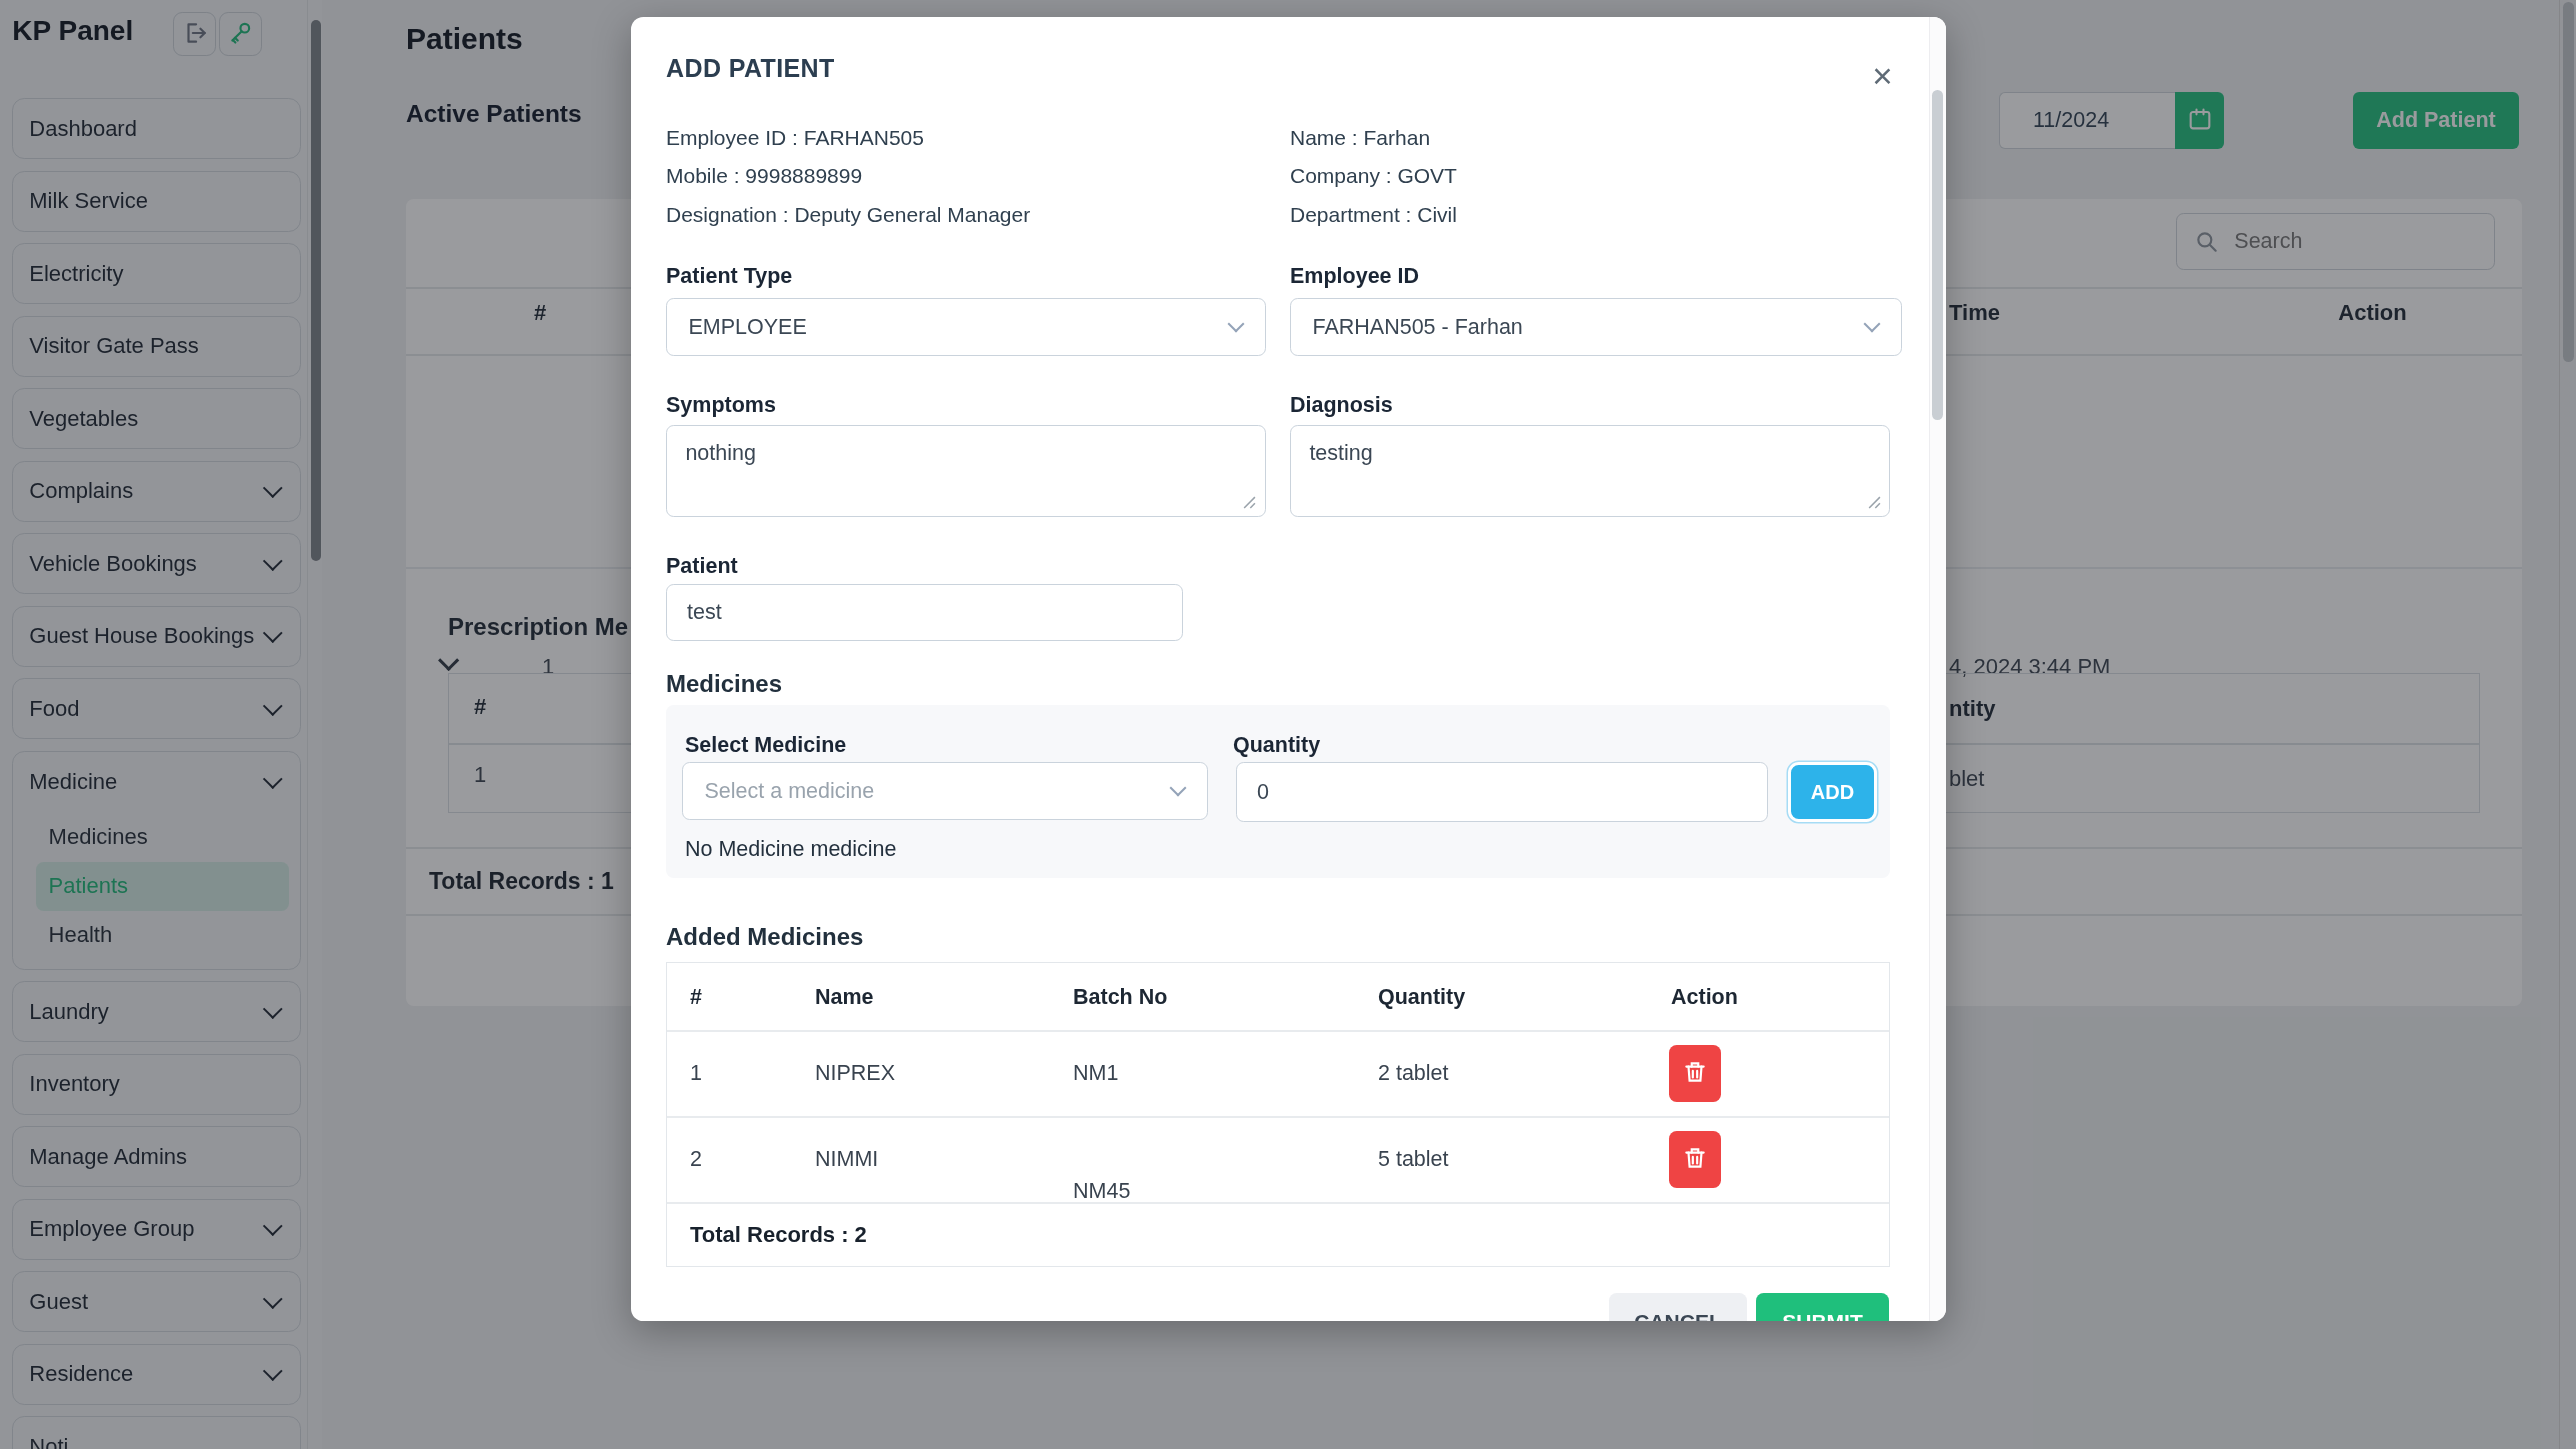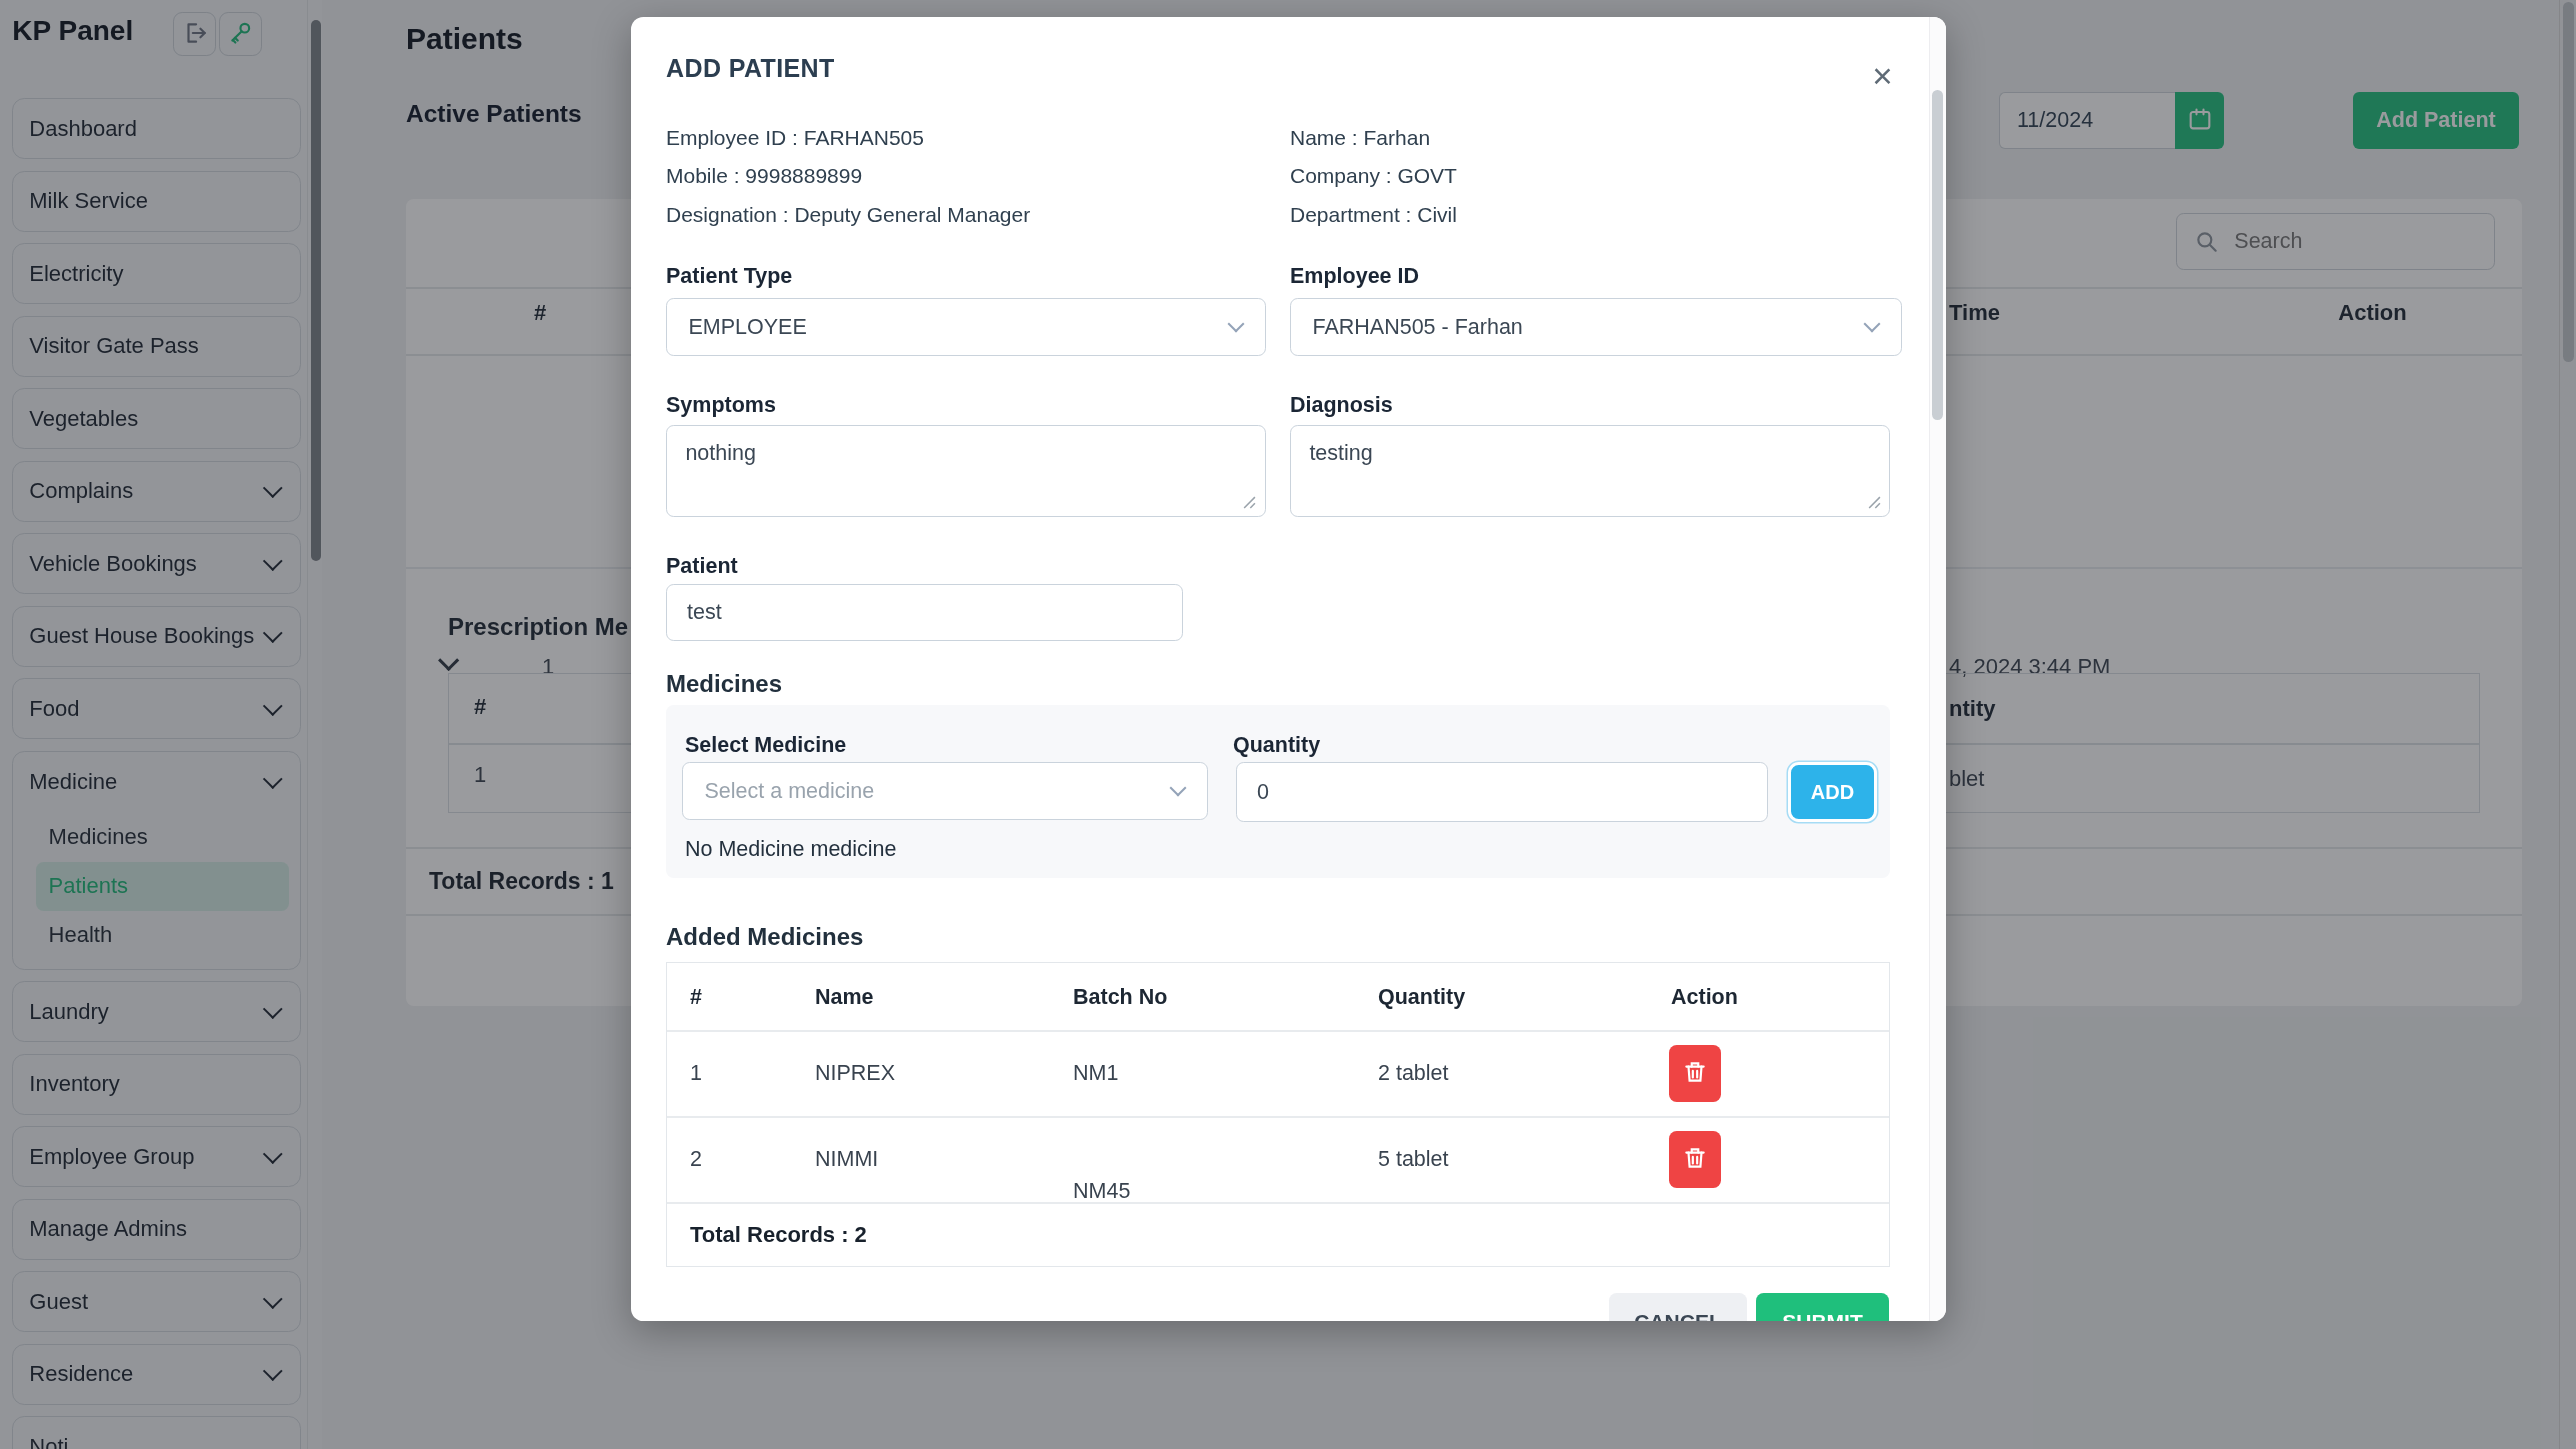--- a/index.html
+++ b/index.html
@@ -25,21 +25,21 @@
   .chev{width:11.5px;height:11.5px;border-right:2.7px solid #1b2430;border-bottom:2.7px solid #1b2430;
         transform:rotate(45deg);margin-top:-6.1px;flex:none;}
   .sb-scroll{left:307px;top:0;width:15.3px;height:1449px;border-left:1.5px solid #e1e3e5;}
   .sb-thumb{left:3.1px;top:20px;width:10px;height:541px;background:#7b8187;border-radius:5.4px;}
 
   
   .page-title{left:406px;top:21.5px;font-size:30px;font-weight:700;color:#0d1420;}
   .page-subtitle{left:406px;top:100px;font-size:24.5px;font-weight:600;color:#101828;}
   .date-group{left:1999px;top:92px;height:57px;display:flex;}
   .date-input{width:176px;height:57px;border:1.5px solid #ced4da;border-right:none;border-radius:6.1px 0 0 6.1px;
-              background:#fff;font-size:21.5px;color:#2c3e50;padding-left:17px;outline:none;box-sizing:border-box;
+              background:#fff;font-size:21.5px;color:#2c3e50;padding-left:33px;outline:none;box-sizing:border-box;
               font-family:inherit;}
   .cal-btn{width:49px;height:57px;border:none;border-radius:0 6.1px 6.1px 0;display:flex;align-items:center;justify-content:center;}
   .add-patient{left:2353px;top:92px;width:166px;height:57px;border:none;border-radius:6.1px;color:#fff;
                font-size:21.5px;font-weight:600;display:flex;align-items:center;justify-content:center;font-family:inherit;}
   .card{left:406px;top:199px;width:2116px;height:807px;background:#fff;border-radius:7.7px;}
   .hline{height:1.5px;background:#e3e7ea;left:0;right:0;}
   .search-box{left:1770px;top:14px;width:319px;height:57px;border:1.5px solid #ced4da;border-radius:7.7px;
               display:flex;align-items:center;}
   .search-box input{border:none;outline:none;background:transparent;font-size:21.5px;color:#3b4754;
                     width:230px;margin-left:12.3px;font-family:inherit;}
@@ -164,25 +164,25 @@
       </div>
 
       <div class="side-item">
           <span>Laundry</span>
           <span class="chev"></span>
         </div>
       <div class="side-item">
           <span>Inventory</span>
         </div>
       <div class="side-item">
+          <span>Manage Admins</span>
+        </div>
+      <div class="side-item">
           <span>Employee Group</span>
           <span class="chev"></span>
-        </div>
-      <div class="side-item">
-          <span>Manage Admins</span>
         </div>
       <div class="side-item">
           <span>Guest</span>
           <span class="chev"></span>
         </div>
       <div class="side-item">
           <span>Residence</span>
           <span class="chev"></span>
         </div>
       <div class="side-item">

